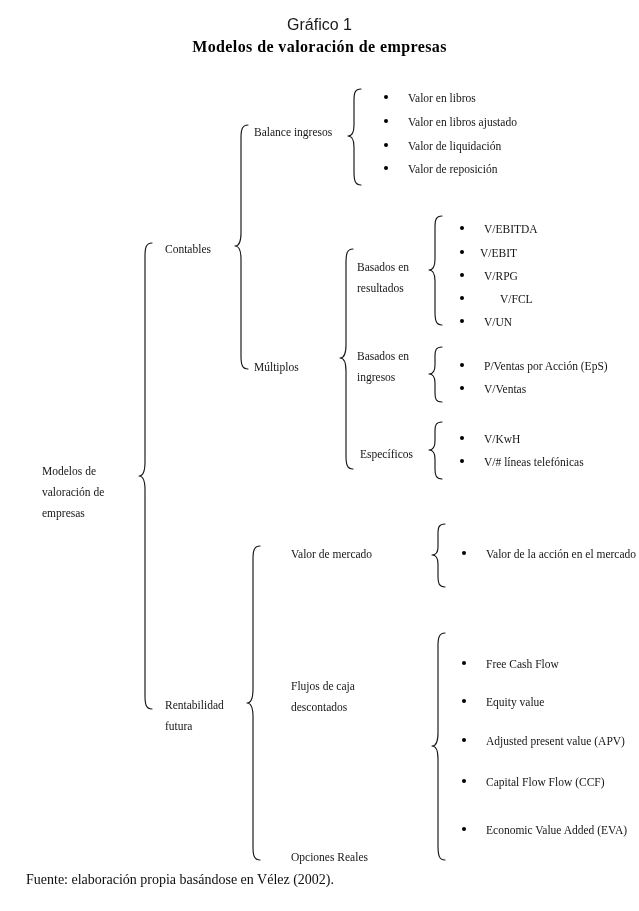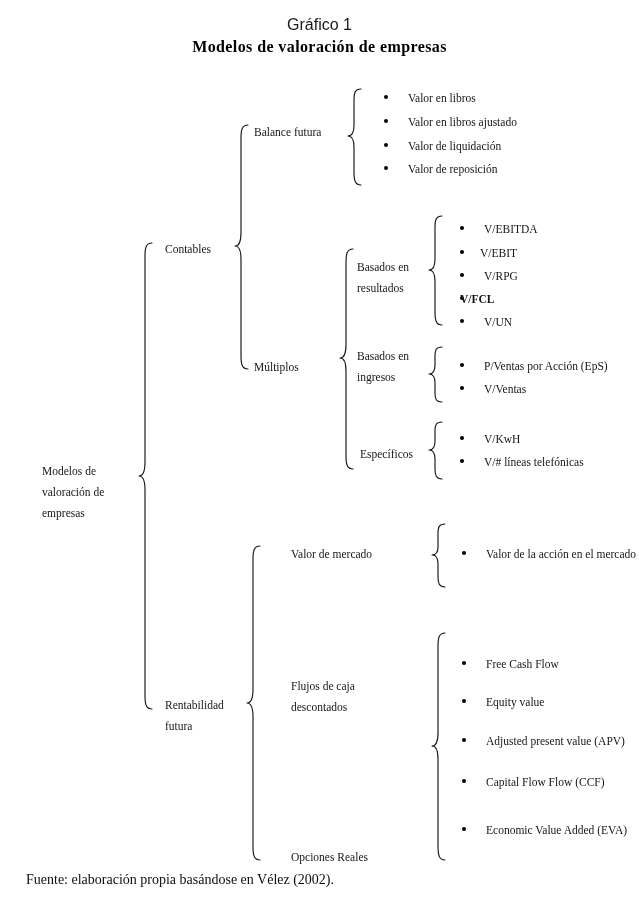--- a/index.html
+++ b/index.html
@@ -99,21 +99,21 @@
   <svg class="brace" style="left:138px; top:240px; width:16px; height:472px;" viewBox="0 0 16 472" preserveAspectRatio="none">
     <path d="M14 3 C8 3 7 8 7 16 L7 222 C7 232 5 236 1 236 C5 236 7 240 7 250 L7 456 C7 464 8 469 14 469"></path>
   </svg>
 
   <div class="node" style="left:165px; top:239px; width:90px;">Contables</div>
 
   <svg class="brace" style="left:234px; top:122px; width:16px; height:250px;" viewBox="0 0 16 250" preserveAspectRatio="none">
     <path d="M14 3 C8 3 7 8 7 16 L7 111 C7 120 5 124 1 124 C5 124 7 128 7 137 L7 234 C7 242 8 247 14 247"></path>
   </svg>
 
-  <div class="node" style="left:254px; top:122px; width:110px;">Balance futura</div>
+  <div class="node" style="left:254px; top:122px; width:110px;">Balance ingresos</div>
 
   <svg class="brace" style="left:347px; top:86px; width:16px; height:102px;" viewBox="0 0 16 102" preserveAspectRatio="none">
     <path d="M14 3 C8 3 7 7 7 14 L7 39 C7 47 5 50 1 50 C5 50 7 53 7 61 L7 86 C7 94 8 99 14 99"></path>
   </svg>
 
   <span class="bullet" style="left:384px; top:95px;"></span>
   <div class="leaf" style="left:397px; top:91px;">Valor en libros</div>
 
   <span class="bullet" style="left:384px; top:119px;"></span>
   <div class="leaf" style="left:397px; top:115px;">Valor en libros ajustado</div>
@@ -140,21 +140,21 @@
   <span class="bullet" style="left:460px; top:226px;"></span>
   <div class="leaf" style="left:473px; top:222px;">V/EBITDA</div>
 
   <span class="bullet" style="left:460px; top:250px;"></span>
   <div class="leaf" style="left:469px; top:246px;">V/EBIT</div>
 
   <span class="bullet" style="left:460px; top:273px;"></span>
   <div class="leaf" style="left:473px; top:269px;">V/RPG</div>
 
   <span class="bullet" style="left:460px; top:296px;"></span>
-  <div class="leaf" style="left:449px; top:292px;font-weight:bold;">V/FCL</div>
+  <div class="leaf" style="left:489px; top:292px;">V/FCL</div>
 
   <span class="bullet" style="left:460px; top:319px;"></span>
   <div class="leaf" style="left:473px; top:315px;">V/UN</div>
 
   <div class="node" style="left:357px; top:346px; width:80px;">Basados en
 ingresos</div>
 
   <svg class="brace" style="left:428px; top:344px; width:16px; height:62px;" viewBox="0 0 16 62" preserveAspectRatio="none">
     <path d="M14 3 C8 3 7 6 7 12 L7 21 C7 27 5 30 1 30 C5 30 7 33 7 39 L7 49 C7 55 8 58 14 58"></path>
   </svg>

